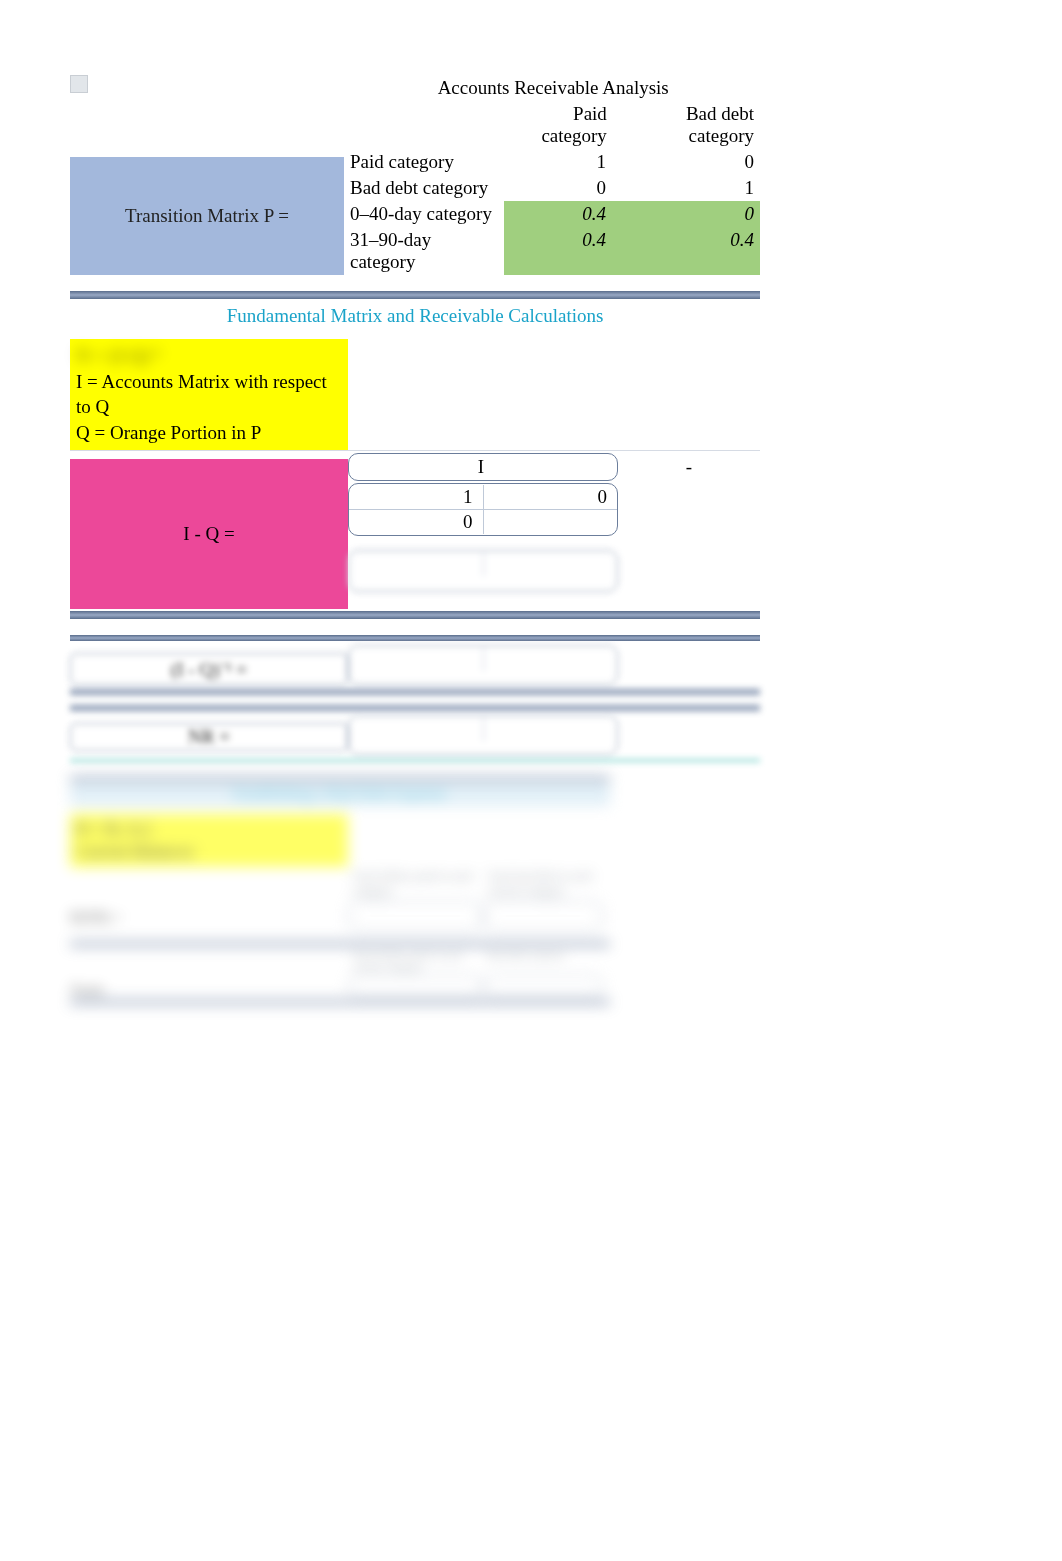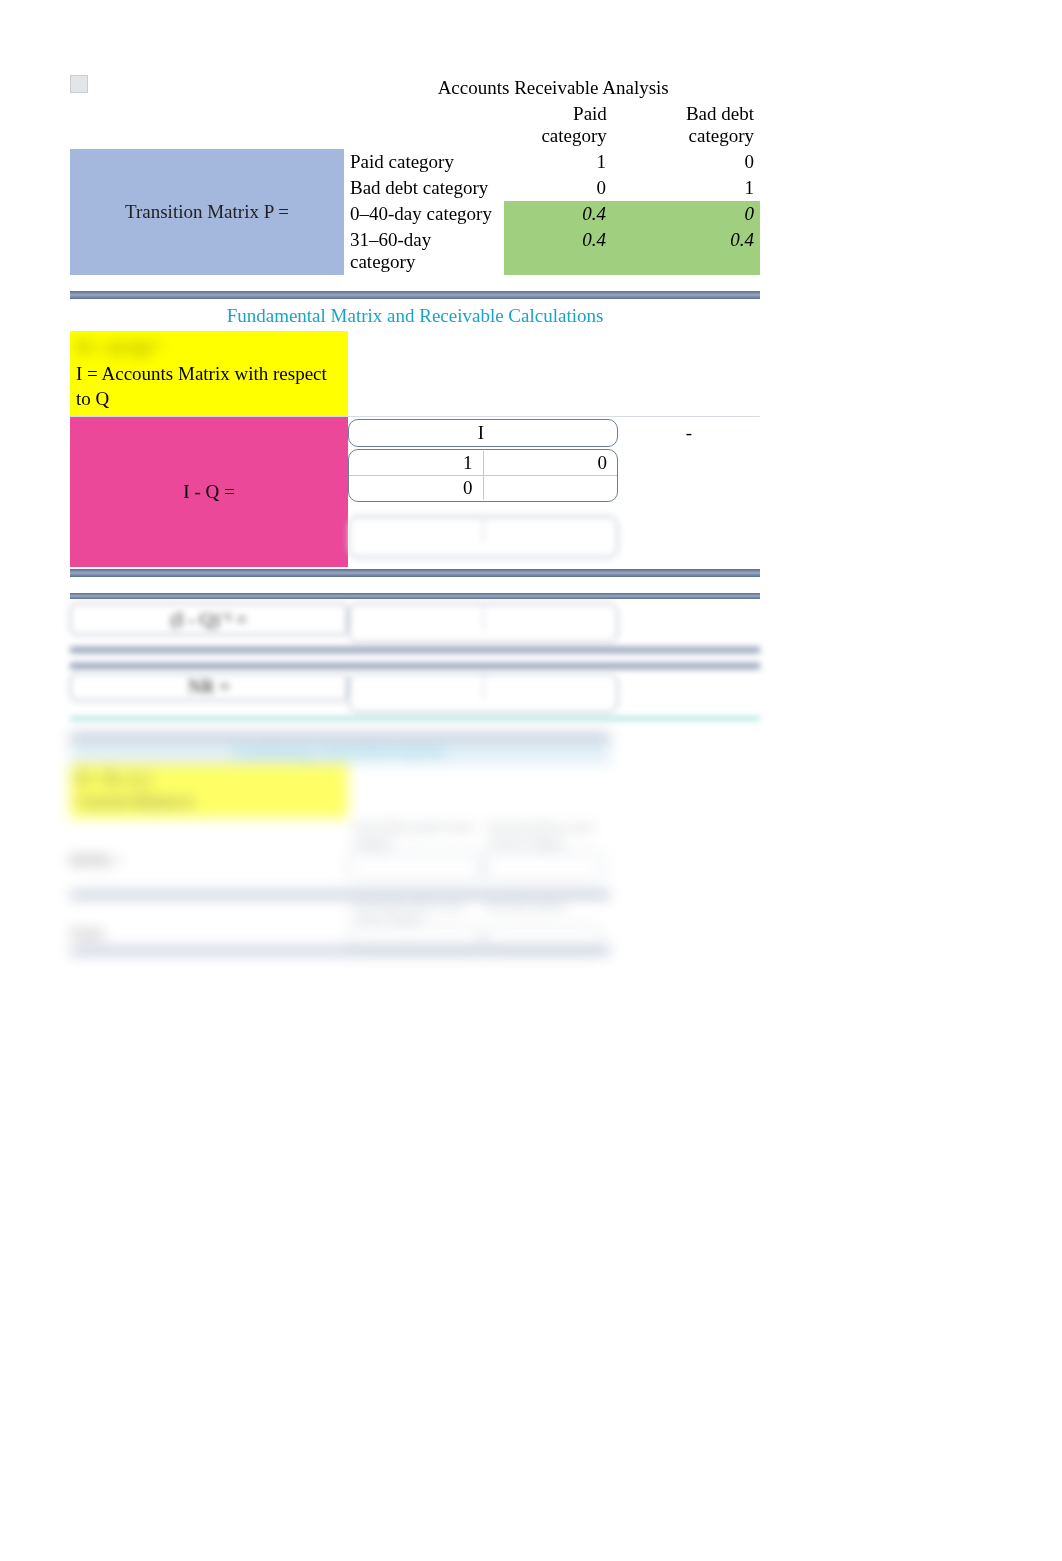--- a/index.html
+++ b/index.html
@@ -17,21 +17,21 @@
   .sheet {
     position: absolute;
     left: 70px;
     top: 75px;
     width: 690px;
   }
   .row { display: flex; align-items: stretch; }
   .cell { padding: 2px 6px; }
 
   
-  .col-a { width: 278px; }
+  .col-a { width: 278px; margin-top: 8px; }
   .col-b { width: 160px; }
   .col-c { width: 108px; }
   .col-d { width: 148px; }
 
   
   .title-row .title {
     text-align: center;
   }
 
   
@@ -174,36 +174,37 @@
         <div class="cell col-b rowlabel">Bad debt category</div>
         <div class="cell col-c num">0</div>
         <div class="cell col-d num">1</div>
       </div>
       <div class="row">
         <div class="cell col-b rowlabel">0–40-day category</div>
         <div class="cell col-c num green-bg">0.4</div>
         <div class="cell col-d num green-bg">0</div>
       </div>
       <div class="row">
-        <div class="cell col-b rowlabel">31–60-day category</div>
+        <div class="cell col-b rowlabel">31–90-day category</div>
         <div class="cell col-c num green-bg">0.4</div>
         <div class="cell col-d num green-bg">0.4</div>
       </div>
     </div>
   </div>
 
   <div class="spacer"></div>
 
   <div class="thickbar"></div>
   <div class="fm-title">Fundamental Matrix and Receivable Calculations</div>
 
   <div class="row">
     <div class="col-a note">
       <div class="blur-hard">N = (I-Q)⁻¹</div>
       <div>I = Accounts Matrix with respect to Q</div>
+      <div>Q = Orange Portion in P</div>
     </div>
     <div style="flex:1"></div>
   </div>
 
   <div class="row" style="border-top:1px solid #d6dbe4">
     <div class="col-a iq-label" style="min-height:150px">I - Q =</div>
     <div style="flex:1; padding:2px 0;">
 
       <div class="row">
         <div style="width:270px">

